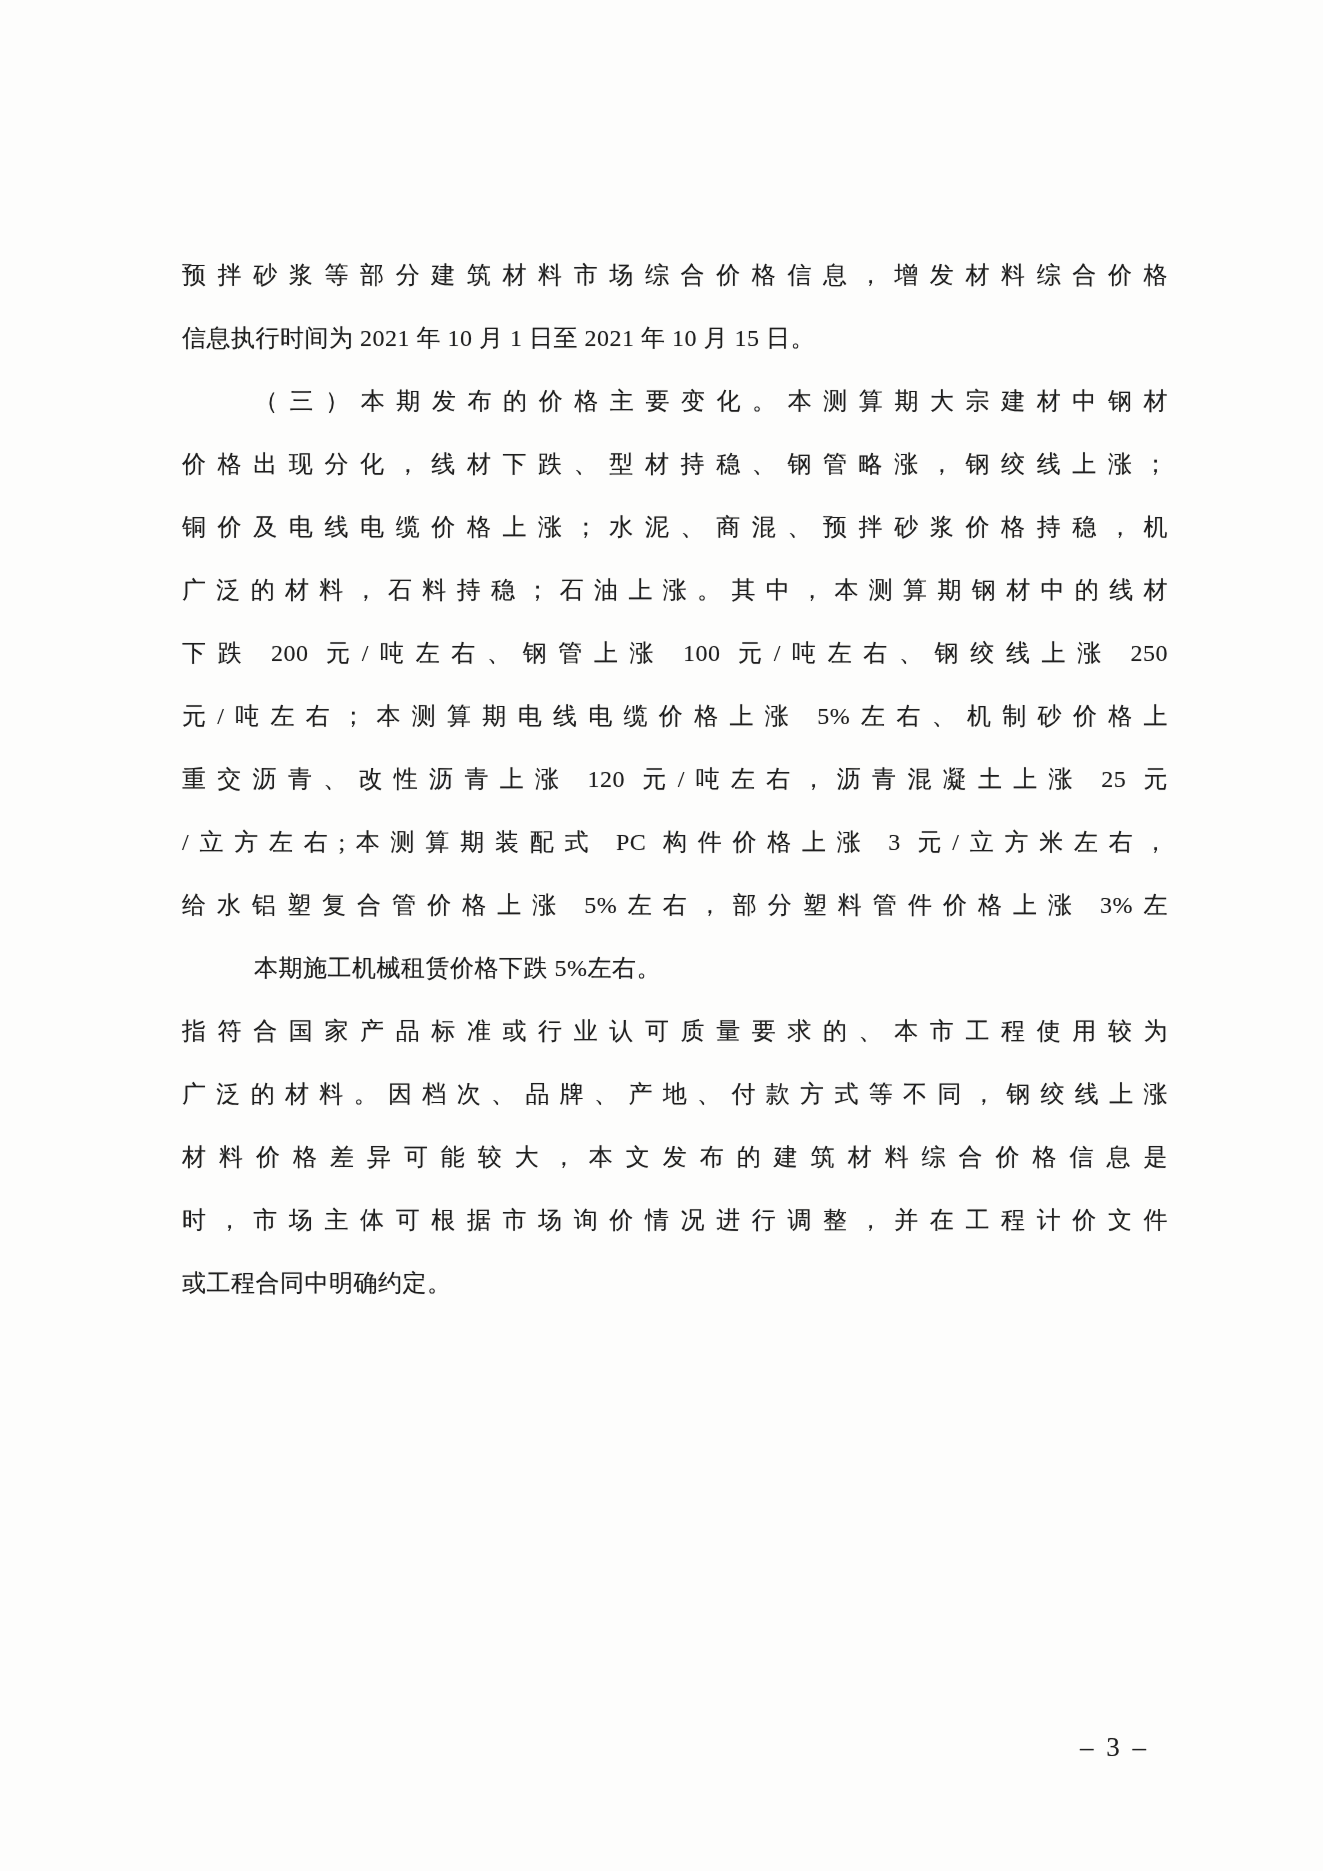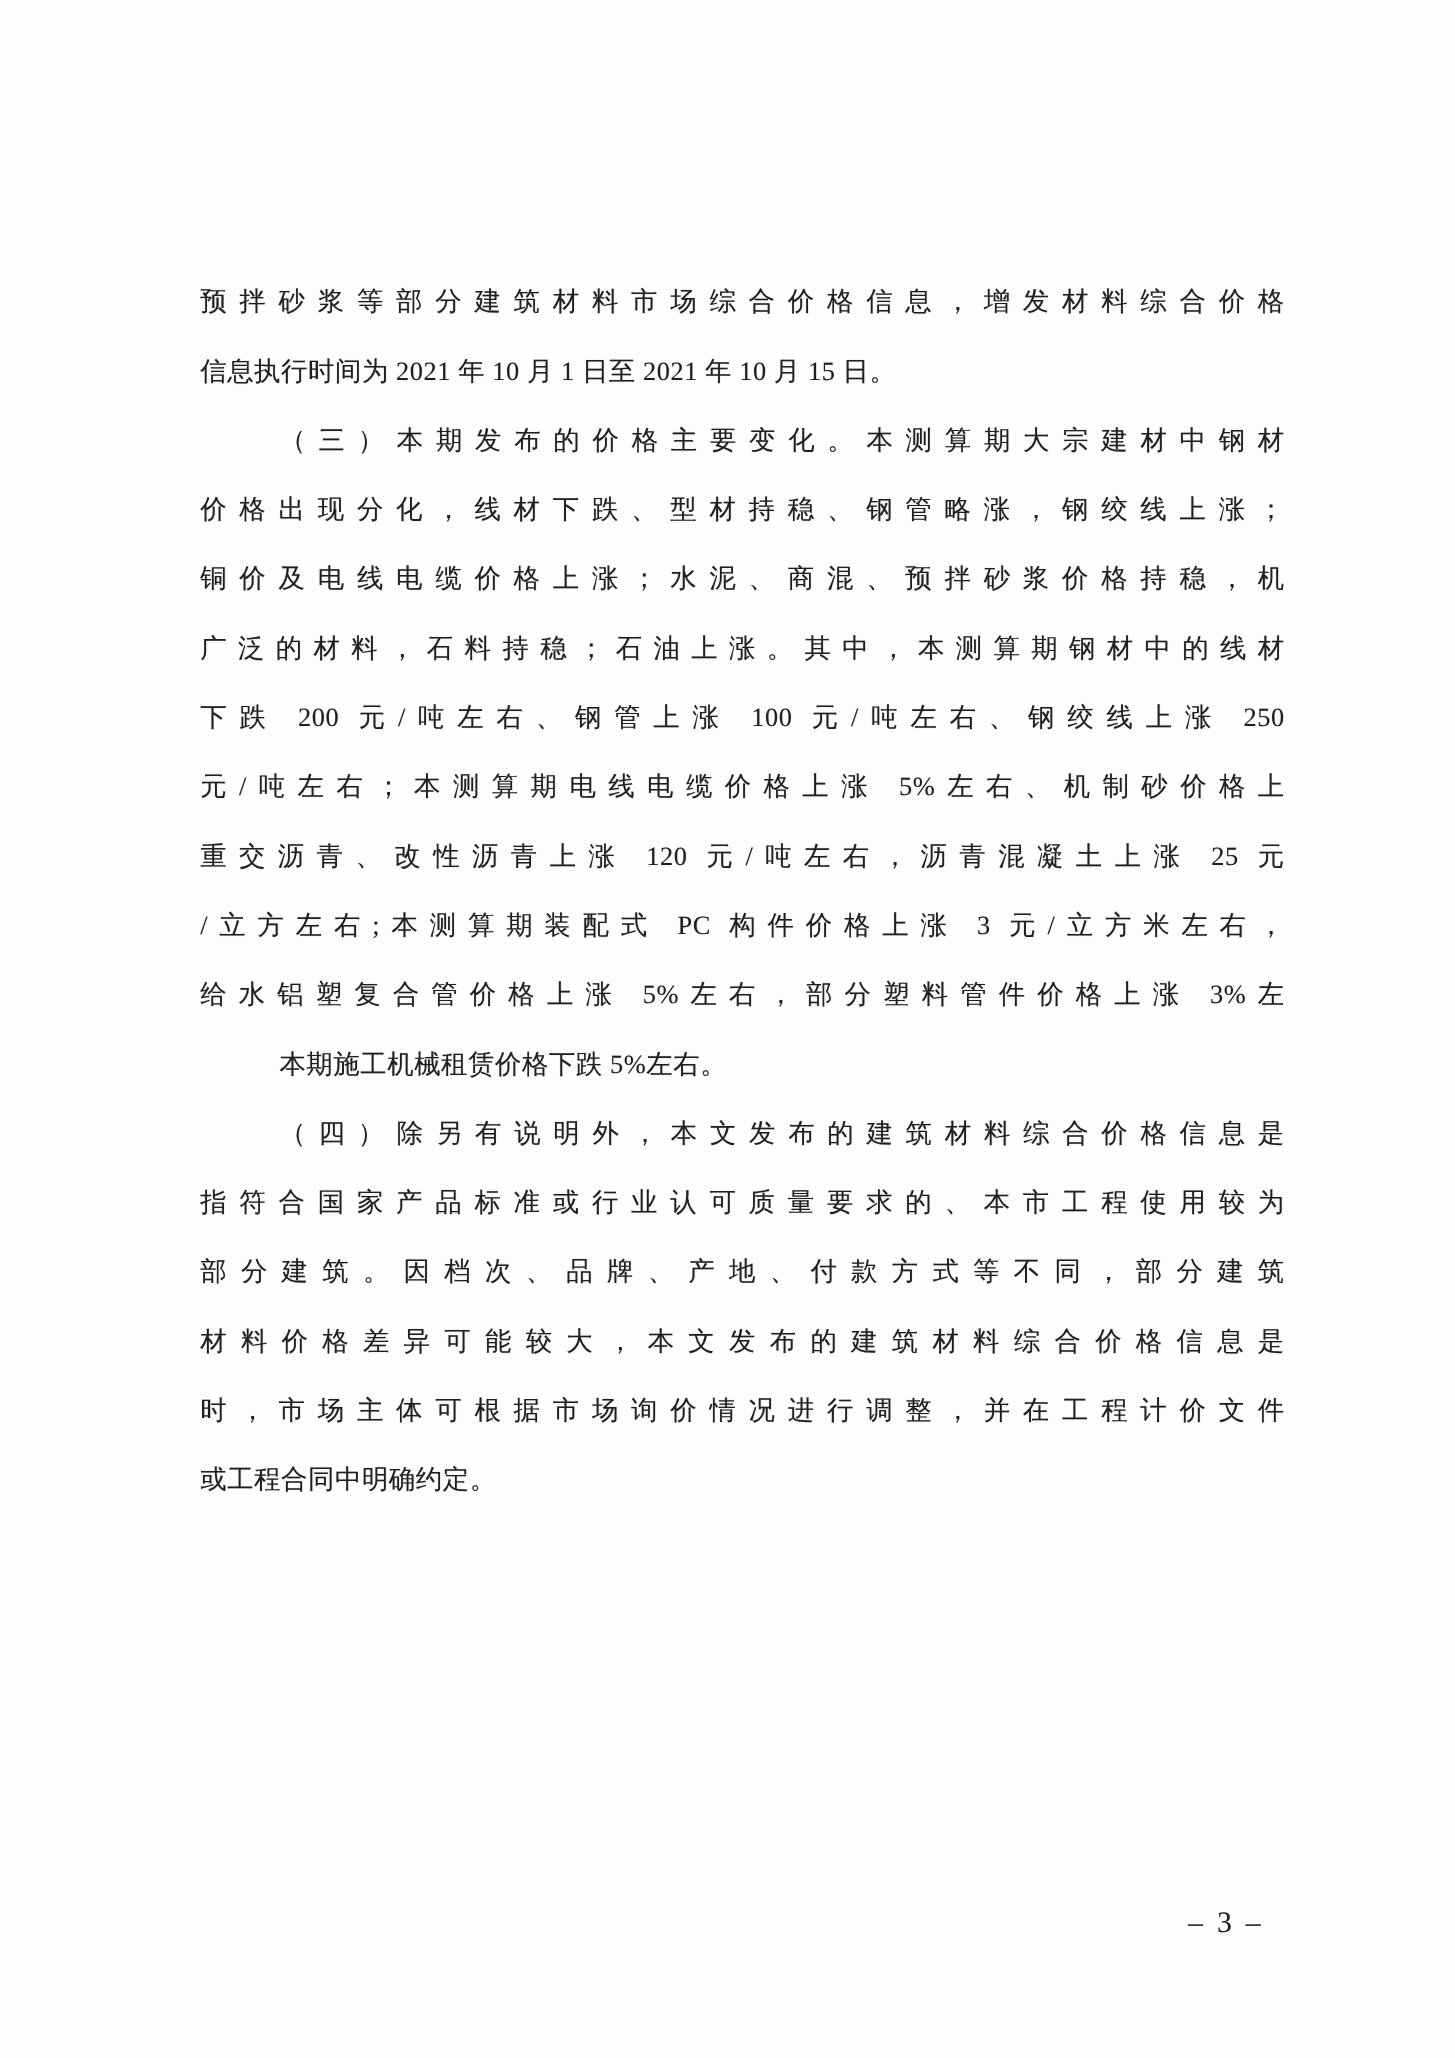--- a/index.html
+++ b/index.html
@@ -74,22 +74,21 @@
         <div class="line justify">重交沥青、改性沥青上涨 120 元/吨左右，沥青混凝土上涨 25 元</div>
         <div class="line justify">/立方左右;本测算期装配式 PC 构件价格上涨 3 元/立方米左右，</div>
         <div class="line justify">给水铝塑复合管价格上涨 5%左右，部分塑料管件价格上涨 3%左</div>
       </div>
       <div class="paragraph">
         <div class="line indent">本期施工机械租赁价格下跌 5%左右。</div>
       </div>
       <div class="paragraph">
       </div>
       <div class="paragraph">
-        <div class="line justify indent">（四）除另有说明外，本文发布的建筑材料综合价格信息是</div>
         <div class="line justify">指符合国家产品标准或行业认可质量要求的、本市工程使用较为</div>
-        <div class="line justify">部分建筑。因档次、品牌、产地、付款方式等不同，部分建筑</div>
+        <div class="line justify">广泛的材料。因档次、品牌、产地、付款方式等不同，钢绞线上涨</div>
         <div class="line justify">材料价格差异可能较大，本文发布的建筑材料综合价格信息是</div>
         <div class="line justify">时，市场主体可根据市场询价情况进行调整，并在工程计价文件</div>
         <div class="line">或工程合同中明确约定。</div>
       </div>
     </div>
   <div class="page-number">– 3 –</div>
 </div>
 
 </body></html>

